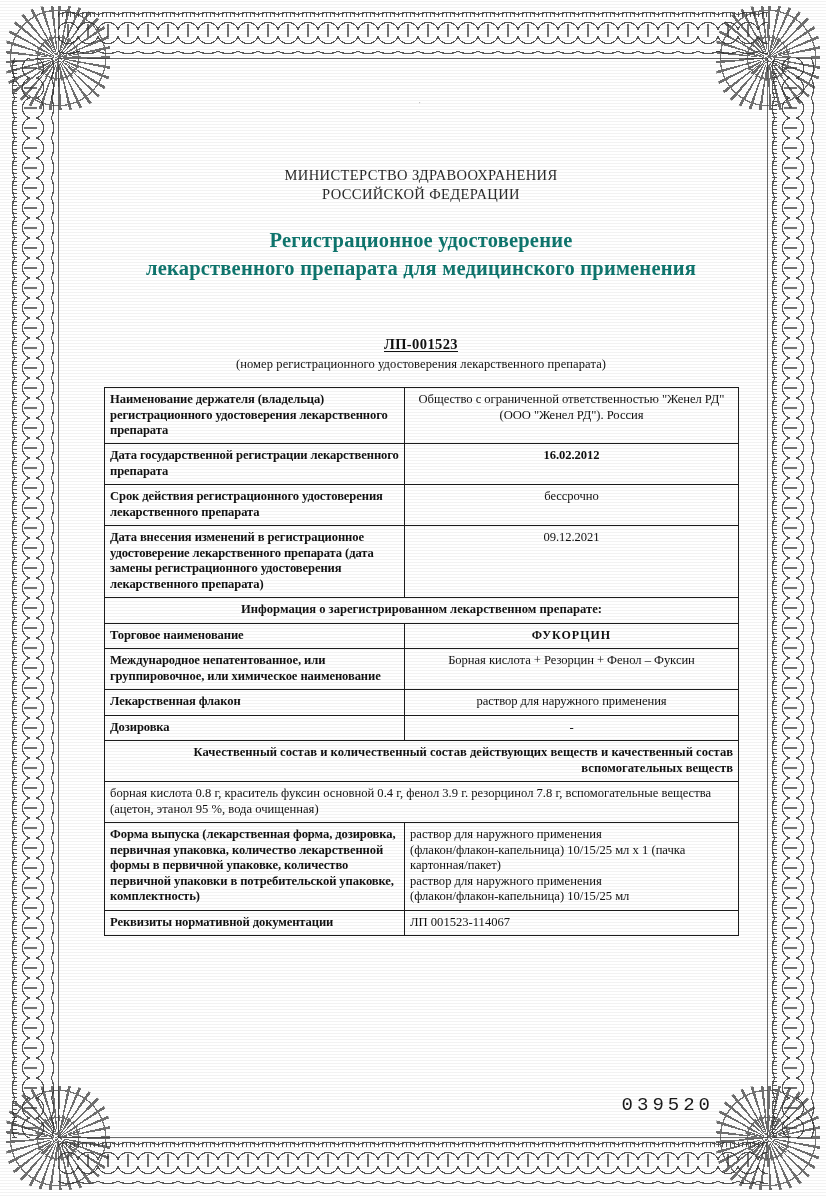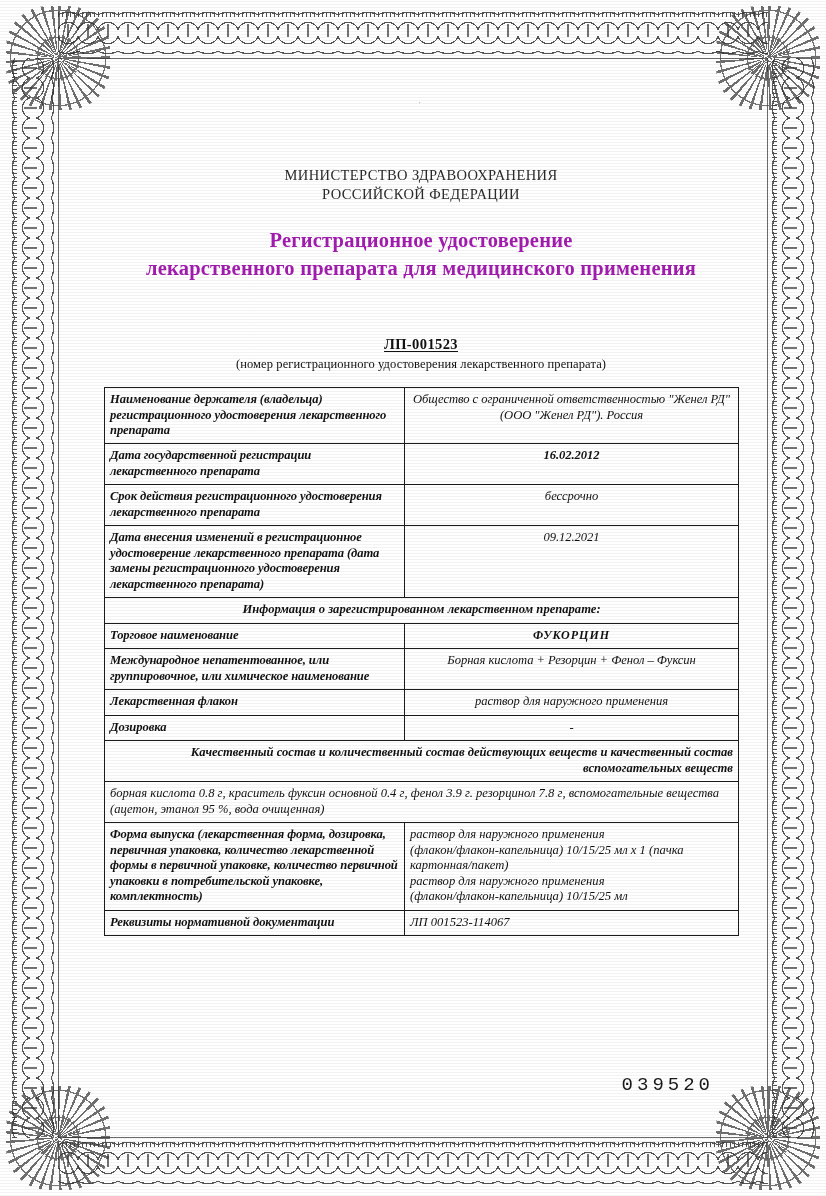--- a/index.html
+++ b/index.html
@@ -42,42 +42,42 @@
   
   #sheet{position:absolute;left:104px;top:0;width:634px;height:1196px;}
 
   .emblem{text-align:center;height:58px;padding-top:96px;
     font-size:11px;color:#b9b9b9;letter-spacing:3px;}
 
   .ministry{text-align:center;font-size:14.5px;line-height:1.28;
     letter-spacing:.4px;color:#2a2a2a;margin-top:12px;}
 
   h1.doctitle{text-align:center;font-size:20.5px;font-weight:bold;
-    line-height:1.34;margin:24px 0 0;letter-spacing:.2px;color:#a21caf;}
+    line-height:1.34;margin:24px 0 0;letter-spacing:.2px;color:#0f766e;}
 
   .regno{text-align:center;margin-top:54px;}
   .regno .num{font-size:14.5px;font-weight:bold;text-decoration:underline;
     text-underline-offset:2px;letter-spacing:.4px;}
   .regno .cap{font-size:12.5px;margin-top:4px;letter-spacing:.1px;}
 
   
   table.reg{width:634px;border-collapse:collapse;margin-top:15px;
-    table-layout:fixed;font-style:italic;}
+    table-layout:fixed;}
   table.reg td{border:1px solid #1c1c1c;vertical-align:top;
     padding:4px 5px 5px;font-size:12.6px;line-height:1.23;}
   td.lbl{width:300px;font-weight:bold;letter-spacing:-.1px;}
   td.val{text-align:center;vertical-align:middle;letter-spacing:-.05px;}
   td.val.b{font-weight:bold;}
   td.val.big{font-size:12px;font-weight:bold;letter-spacing:1px;}
   td.full{text-align:center;font-weight:bold;font-size:12.8px;}
   td.wide{font-weight:bold;font-size:12.6px;line-height:1.25;text-align:right;}
   td.plain{font-weight:normal;font-size:12.4px;line-height:1.27;}
   td.pkg{text-align:left;vertical-align:top;font-size:12.4px;line-height:1.25;}
 
-  .serial{position:absolute;right:24px;bottom:100px;
+  .serial{position:absolute;right:24px;bottom:80px;
     font-size:19px;letter-spacing:4px;color:#1a1a1a;
     font-family:"Liberation Mono",monospace;}
 
   
   #grain{position:absolute;inset:0;pointer-events:none;opacity:.1;
     background-image:
       repeating-linear-gradient(0deg,rgba(0,0,0,.5) 0 1px,transparent 1px 3px);}
 </style>
 </head>
 <body>

